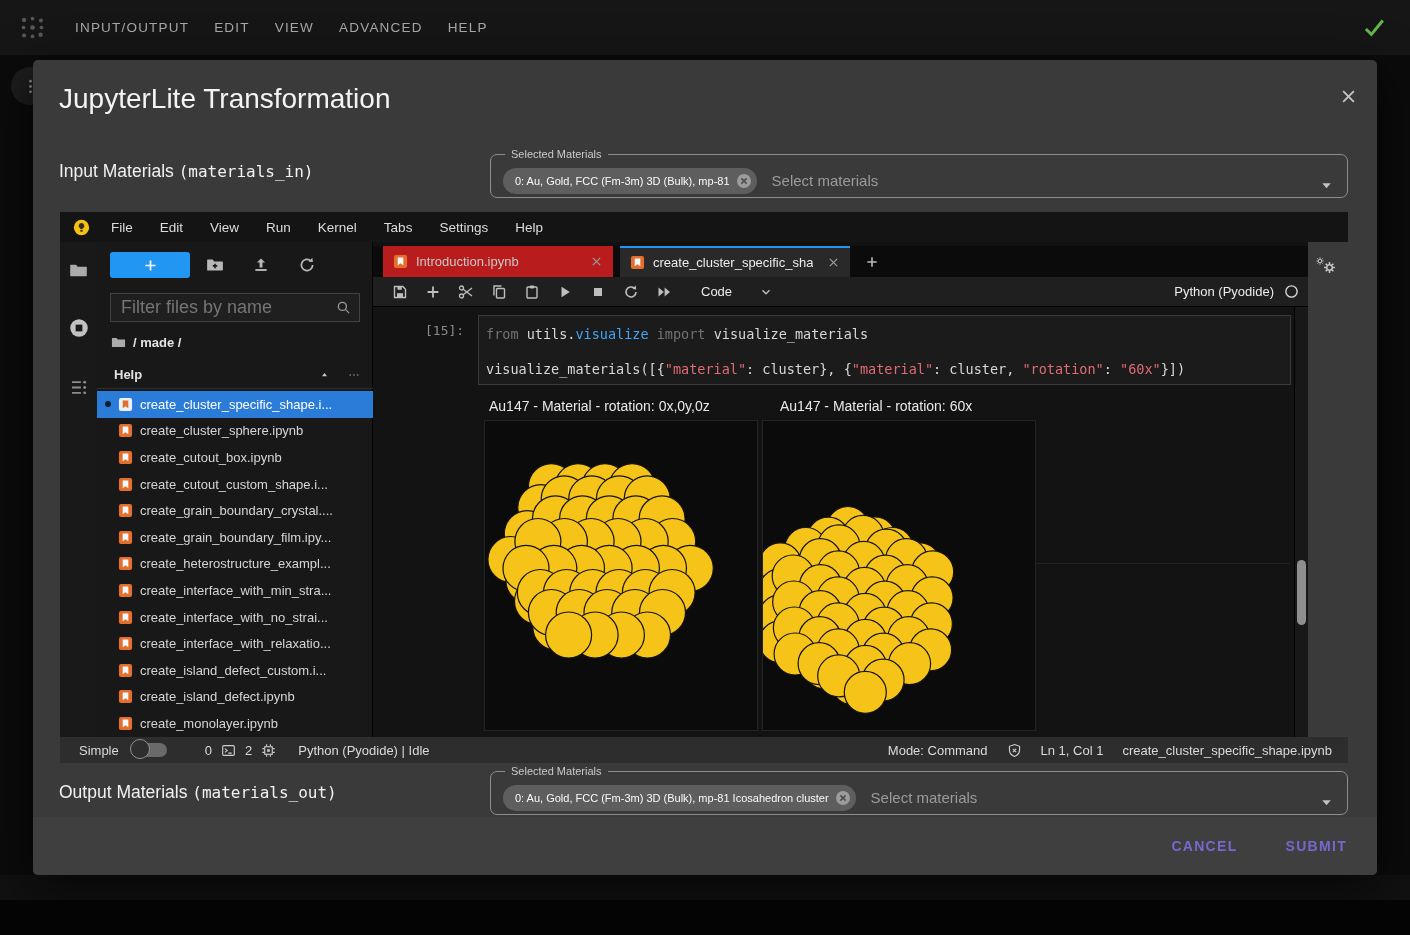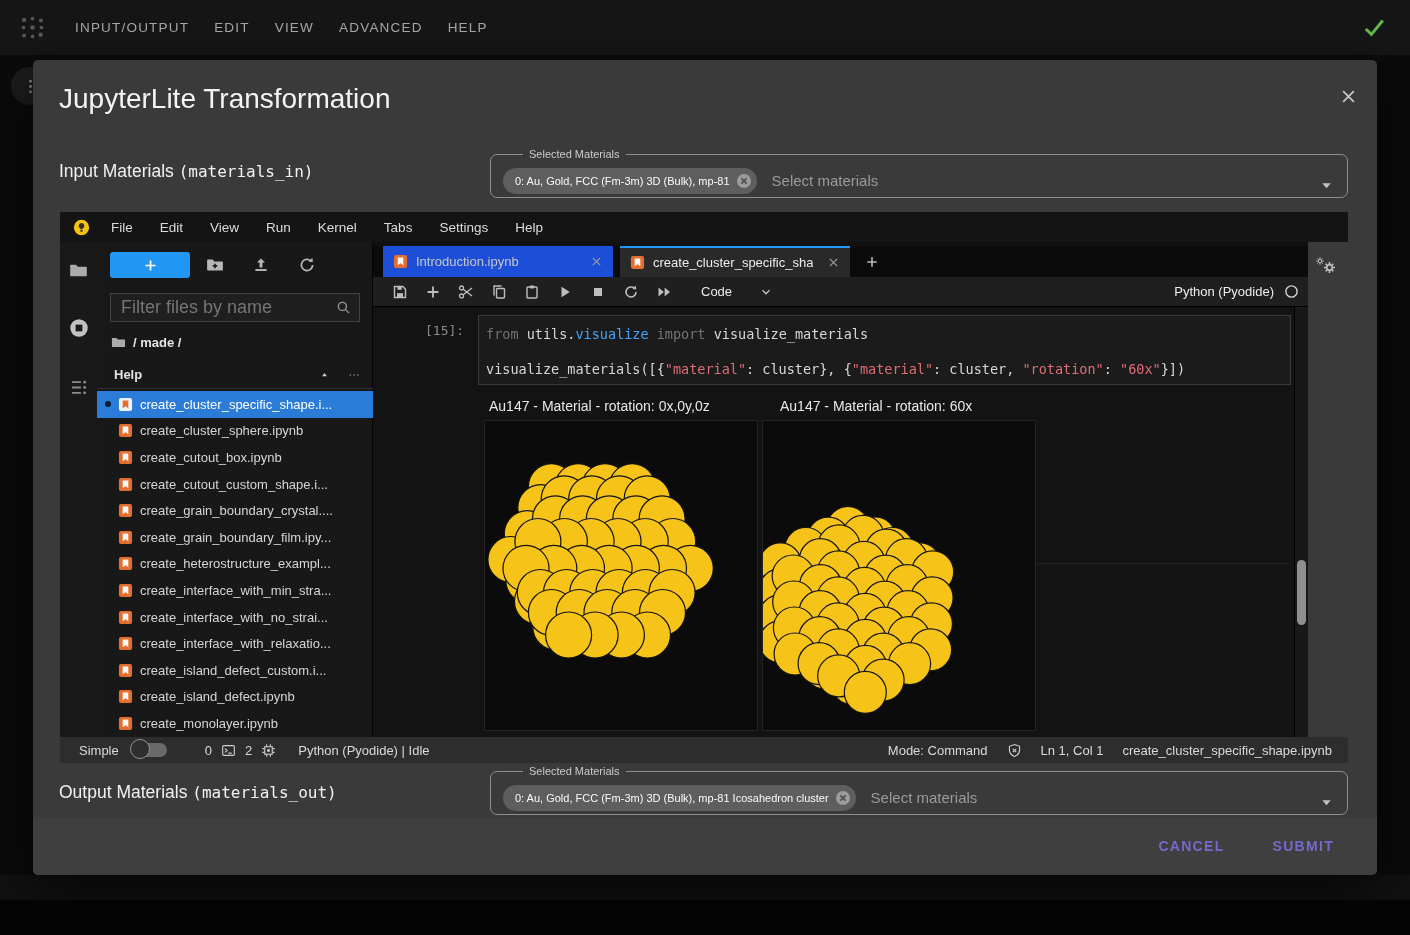--- a/index.html
+++ b/index.html
@@ -15,21 +15,21 @@
 .strip1{position:absolute;left:0;top:875px;width:1410px;height:25px;background:#111}
 .strip2{position:absolute;left:0;top:900px;width:1410px;height:35px;background:#050505}
 .dialog{position:absolute;left:33px;top:60px;width:1344px;height:815px;background:#3A3A3A;border-radius:5px;box-shadow:0 14px 50px rgba(0,0,0,.68);z-index:5}
 .dlg-title{position:absolute;left:26px;top:23px;font-size:28px;font-weight:400;color:#F4F4F4}
 .dlg-close{position:absolute;right:19px;top:27px;font-size:19px;color:#C6C6C6;cursor:pointer;line-height:1}
 .mat-label{position:absolute;left:26px;height:44px;line-height:44px;font-size:17.5px;color:#F1F1F1;white-space:nowrap}
 .mat-label code{font-family:"DejaVu Sans Mono",monospace;font-size:16px}
 #inLabel{top:89px}#outLabel{top:710px}
 fieldset.mat{position:absolute;left:457px;width:858px;height:50px;border:1px solid #8E8E8E;border-radius:7px;background:transparent}
 #inField{top:88px}#outField{top:705px}
-fieldset.mat legend{margin-left:32px;padding:0 6px;font-size:11px;color:#CBCBCB}
+fieldset.mat legend{margin-left:14px;padding:0 6px;font-size:11px;color:#CBCBCB}
 .mat-inner{position:absolute;left:0;top:4px;right:42px;bottom:0;display:flex;align-items:center;padding-left:12px;gap:15px;overflow:hidden}
 .chip{display:flex;align-items:center;gap:6px;background:#5E5E5E;color:#FBFBFB;font-size:11px;height:26px;border-radius:13px;padding:0 5px 0 12px;white-space:nowrap;cursor:default}
 .chx{font-size:16px;line-height:1;display:flex;cursor:pointer}
 .mat-ph{font-size:15px;color:#9B9B9B;white-space:nowrap}
 .mat-caret{position:absolute;right:13px;top:18px;font-size:15px;color:#C2C2C2;line-height:1;cursor:pointer}
 .jup{position:absolute;left:27px;top:152px;width:1288px;height:551px;background:#0F0F0F}
 .jmenubar{position:absolute;left:0;top:0;width:1288px;height:30px;background:#141414;display:flex;align-items:center}
 .jlogo{font-size:17px;margin-left:13px;line-height:1;display:flex}
 .jmenus{display:flex;gap:27px;margin-left:21px}
 .jmenu{font-size:13.5px;color:#DCDCDC;cursor:pointer}
@@ -55,21 +55,21 @@
 .hdots{position:absolute;left:251px;top:7px;font-size:12px;color:#6B6B6B;display:flex}
 .frows{position:absolute;left:0;top:149px;width:276px;height:346px;overflow:hidden}
 .frow{height:26.6px;display:flex;align-items:center;padding-left:8px;gap:7px;color:#D6D6D6;font-size:13px;white-space:nowrap;cursor:pointer}
 .frow.sel{background:#2B7CD9;color:#FFF}
 .fbullet{width:6px;height:6px;border-radius:50%;flex:0 0 6px}
 .fbullet.on{background:#0B1E33}
 .fic{font-size:15px;display:flex;flex:0 0 auto}
 .fname{overflow:hidden}
 .nb{position:absolute;left:313px;top:0;width:935px;height:495px;background:#111}
 .tabbar{position:absolute;left:0;top:4px;width:935px;height:31px;background:#0B0B0B}
-.tab{position:absolute;top:0;height:31px;width:230px;background:#1d4ed8;display:flex;align-items:center;gap:8px;padding:0 10px;font-size:13px;color:#C8C8C8;cursor:pointer}
+.tab{position:absolute;top:0;height:31px;width:230px;background:#b91c1c;display:flex;align-items:center;gap:8px;padding:0 10px;font-size:13px;color:#C8C8C8;cursor:pointer}
 .tab0{left:10px}.tab1{left:247px}
 .tab.active{background:#292929;border-top:2px solid #2196F3;color:#EDEDED}
 .tlabel{white-space:nowrap;overflow:hidden;max-width:168px}
 .tclose{margin-left:auto;font-size:13px;color:#9C9C9C;display:flex;cursor:pointer}
 .tabplus{position:absolute;left:487px;top:5px;width:24px;height:22px;display:flex;align-items:center;justify-content:center;font-size:14px;color:#BBB;cursor:pointer}
 .ntoolbar{position:absolute;left:0;top:35px;width:935px;height:30px;background:#1F1F1F;border-bottom:1px solid #000;display:flex;align-items:center;padding-left:18px}
 .tbtn{width:18px;margin-right:15px;font-size:16px;color:#BEBEBE;display:flex;justify-content:center;cursor:pointer}
 .celltype{font-size:13px;color:#ECECEC;margin-left:13px;cursor:pointer}
 .ctcaret{font-size:14px;color:#BEBEBE;margin-left:27px;display:flex;cursor:pointer}
 .kernelbox{margin-left:auto;display:flex;align-items:center;gap:10px;padding-right:9px}
@@ -93,21 +93,21 @@
 .g1 svg{width:10px;height:10px}.g2 svg{width:15px;height:15px;margin-left:-3px;margin-top:4px}
 .statusbar{position:absolute;left:0;top:525px;width:1288px;height:26px;background:#2D2D2D;display:flex;align-items:center;font-size:13px;color:#DADADA}
 .sbleft{display:flex;align-items:center;margin-left:19px}
 .toggle{width:36px;height:14px;background:#6A6A6A;border-radius:7px;position:relative;margin-left:12px;cursor:pointer}
 .knob{position:absolute;left:-1px;top:-4px;width:20px;height:20px;border-radius:50%;background:#2E2E2E;border:1px solid #909090}
 .sb-sp{margin-left:38px}
 .sb-n{margin-left:9px}
 .sbic{font-size:15px;color:#CFCFCF;display:flex;margin-left:9px}
 .sb-status{margin-left:22px}
 .sb-right{margin-left:auto;display:flex;align-items:center;gap:19px;margin-right:16px}
-.dfooter{position:absolute;left:0;bottom:0;width:1344px;height:58px;background:#3F3F3F;border-radius:0 0 5px 5px;display:flex;align-items:center;justify-content:flex-end;gap:48px;padding-right:43px}
+.dfooter{position:absolute;left:0;bottom:0;width:1344px;height:58px;background:#3F3F3F;border-radius:0 0 5px 5px;display:flex;align-items:center;justify-content:flex-end;gap:48px;padding-right:30px}
 .dbtn{font-size:14px;letter-spacing:1.3px;color:#7569CE;font-weight:700;background:none;border:none;font-family:inherit;cursor:pointer}
 </style>
 </head>
 <body>
 
 <div class="topbar">
   <span class="applogo">
       <svg width="1em" height="1em" viewBox="0 0 16 16" fill="currentColor">
         <circle cx="3" cy="3.5" r="1.3"></circle>
         <circle cx="8" cy="2.7" r="1.1"></circle>

